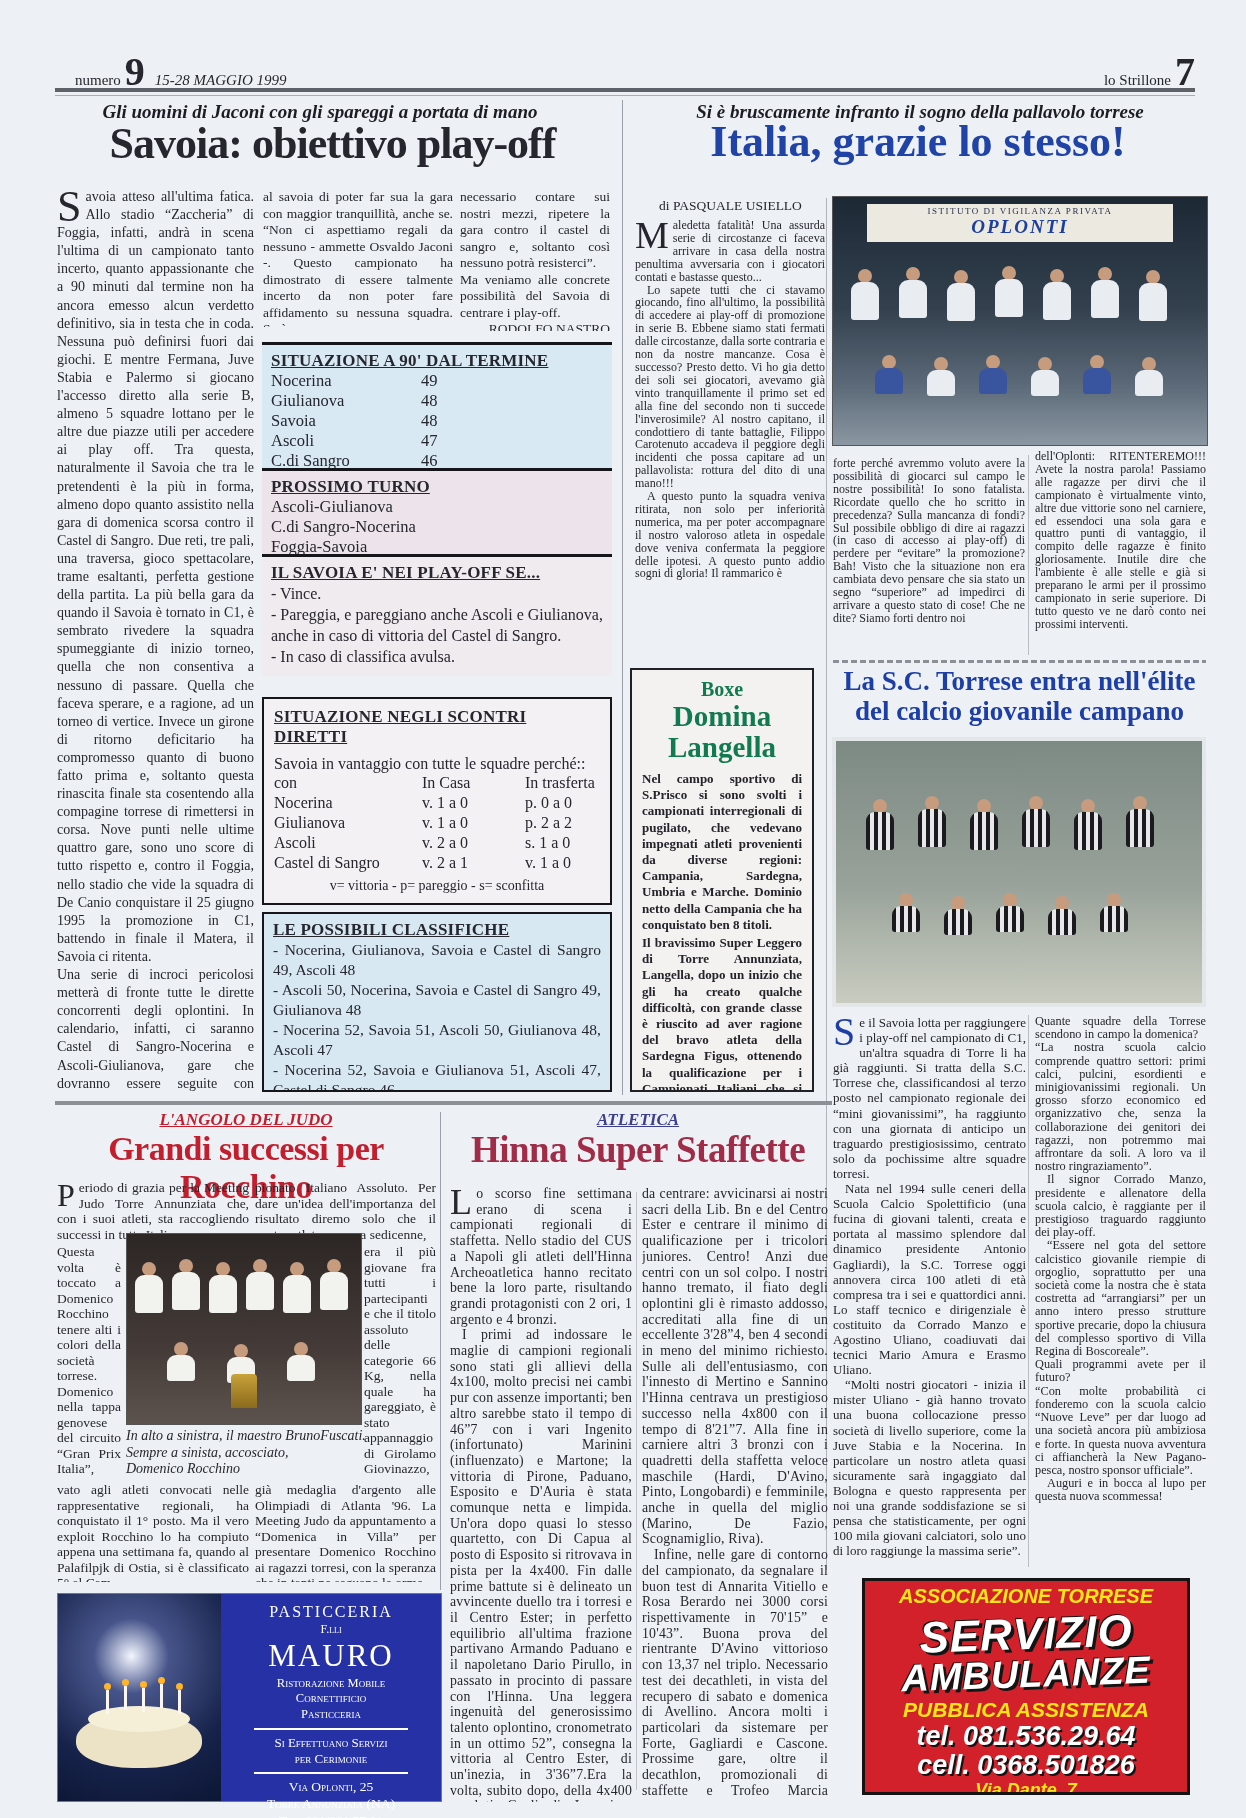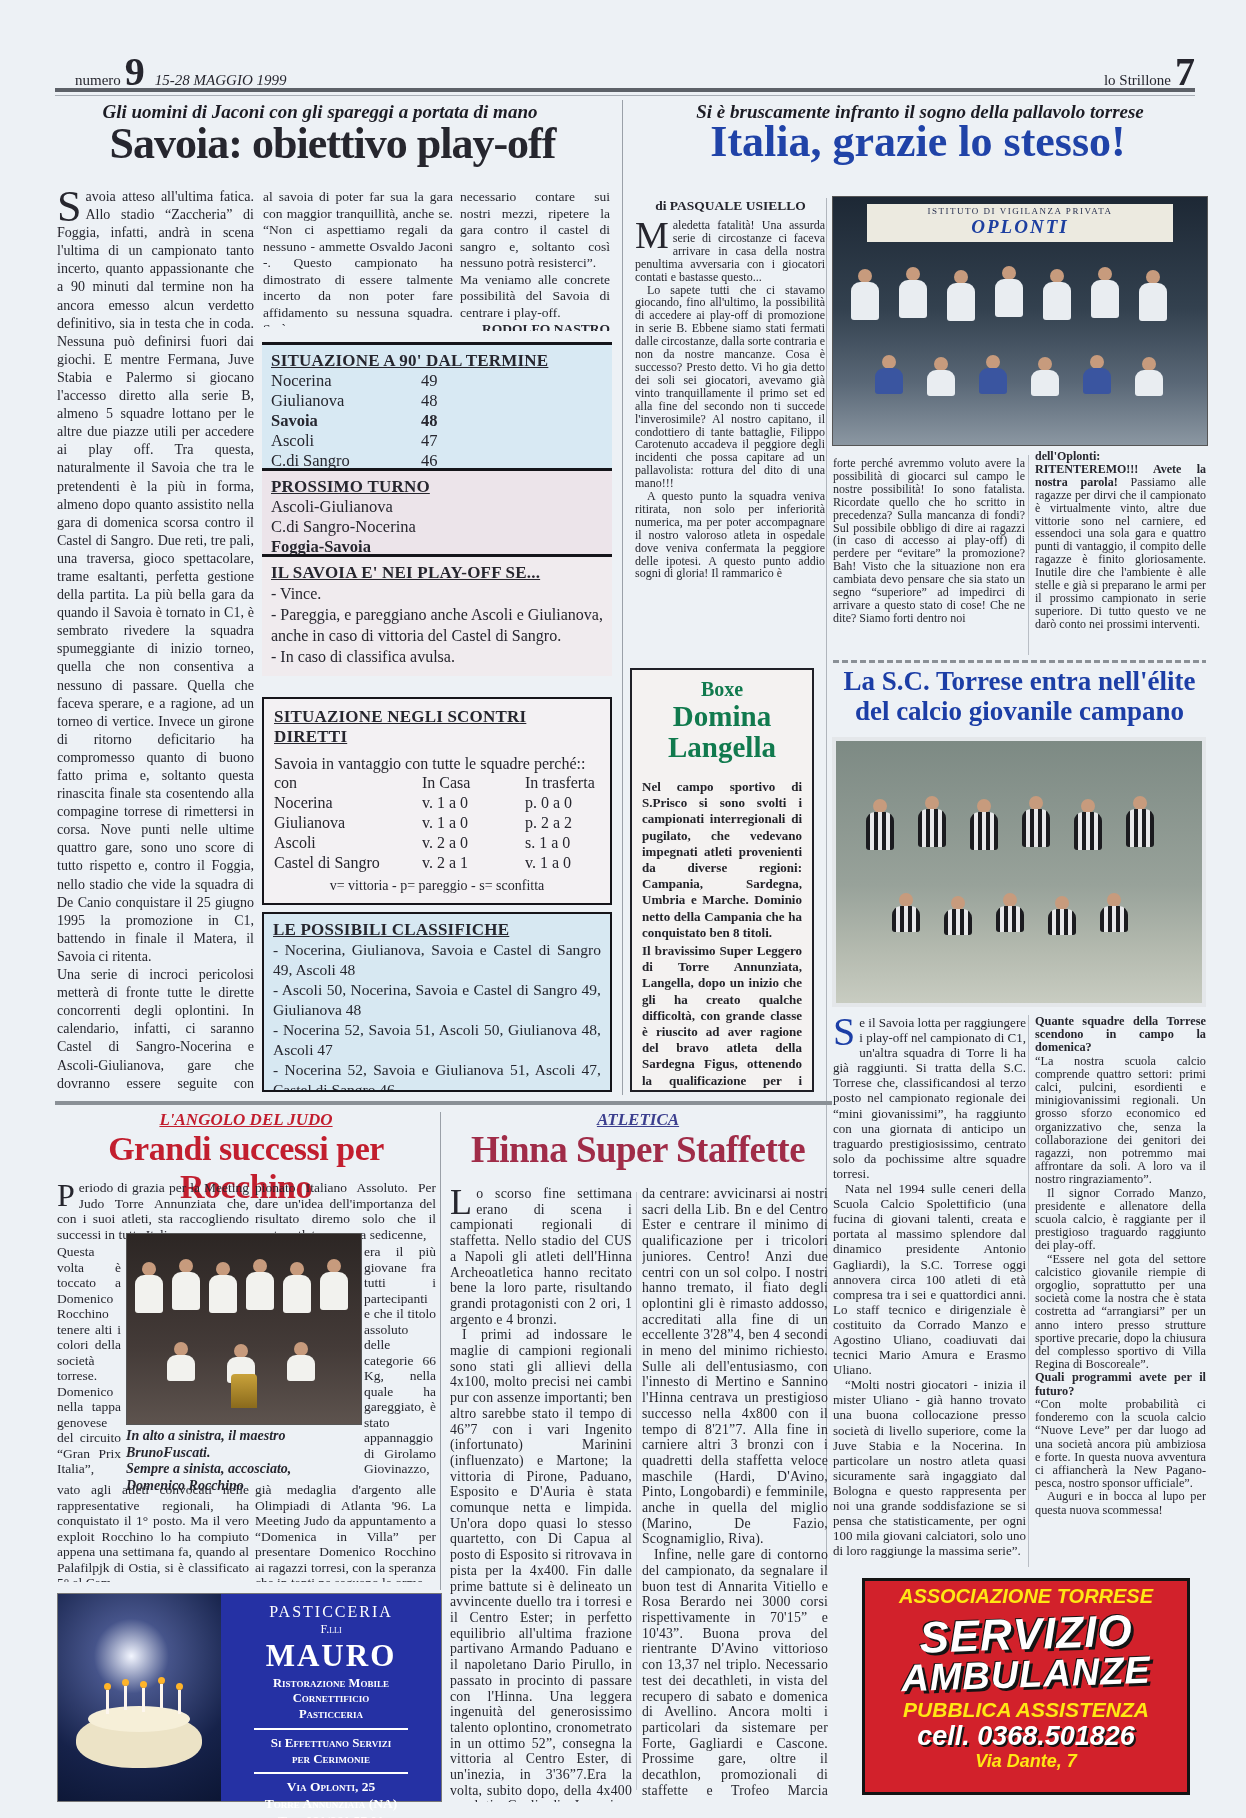--- a/index.html
+++ b/index.html
@@ -1,21 +1,21 @@
 <!DOCTYPE html>
 <html><head>
 <meta charset="utf-8">
 <style>
   html,body{margin:0;padding:0;background:#d8dde2;}
   #page{position:relative;width:1246px;height:1818px;background:#edf1f5;
         font-family:"Liberation Serif",serif;color:#26262e;overflow:hidden;}
   .abs{position:absolute;}
   .jus{text-align:justify;overflow:hidden;}
   .ctr{text-align:center;}
-  .b{font-weight:bold;}
+  .b{font-weight:normal;}
   .i{font-style:italic;}
   .rule{position:absolute;background:#5d6168;}
   .vrule{position:absolute;background:#9aa0a8;width:1px;}
   
   .mast-num{font-size:15px;} .mast-big{font-size:40px;font-weight:bold;}
   .sport{font-size:48px;font-weight:bold;font-style:italic;color:#3c64b4;letter-spacing:1px;}
   
   .t14{font-size:14px;line-height:18.1px;}
   .t135{font-size:13.5px;line-height:16.5px;}
   .t13{font-size:13px;line-height:15.1px;}
@@ -47,21 +47,21 @@
   .stripe{background:repeating-linear-gradient(90deg,#1b1b1f 0 4px,#e8e8ea 4px 8px)!important;}
   .gi{background:#f2f2ee!important;}
   .vbanner{position:absolute;left:9%;top:7px;width:82%;background:#eceae0;text-align:center;padding:2px 0 4px;}
   .vbanner .l1{font-size:9px;letter-spacing:1.5px;color:#27304f;}
   .vbanner .l2{font-size:19px;font-weight:bold;font-style:italic;color:#1d3fa0;letter-spacing:2px;}
   
   .boxe{position:absolute;left:630px;top:668px;width:184px;height:424px;border:2px solid #202027;
         background:#f4f2f1;box-sizing:border-box;padding:8px 10px;overflow:hidden;}
   .boxe .sec{color:#117a4e;font-weight:bold;font-size:20px;text-align:center;}
   .boxe .ttl{color:#117a4e;font-weight:bold;font-size:29px;line-height:31px;text-align:center;}
-  .boxe .bod{font-weight:bold;font-size:13px;line-height:16.2px;text-align:justify;margin-top:16px;color:#23232a;}
+  .boxe .bod{font-weight:bold;font-size:13px;line-height:16.2px;text-align:justify;margin-top:8px;color:#23232a;}
   
   .mauro{position:absolute;left:57px;top:1593px;width:383px;height:207px;display:flex;border:1px solid #777;}
   .cake{position:relative;width:163px;height:100%;background:radial-gradient(circle at 45% 30%,#f3f6ff 0%,#46548a 22%,#16224a 65%,#0c1634 100%);overflow:hidden;}
   .cakebase{position:absolute;left:18px;top:118px;width:126px;height:56px;background:#ece3c6;border-radius:50% 50% 45% 45%;}
   .caketop{position:absolute;left:30px;top:112px;width:102px;height:26px;background:#f6efd8;border-radius:50%;}
   .candle{position:absolute;width:3px;height:24px;background:#fdf6ee;}
   .candle::before{content:"";position:absolute;left:-2px;top:-7px;width:7px;height:7px;border-radius:50%;background:#ffb429;}
   .mpanel{flex:1;background:#2531a4;color:#fff;text-align:center;font-variant:small-caps;padding-top:8px;box-sizing:border-box;}
   .mpanel .ln{line-height:1.25;}
   .msep{width:70%;height:2px;background:#fff;margin:5px auto;}
@@ -430,18 +430,19 @@
       <div class="ln b" style="font-size:13.5px;">Torre Annunziata (NA)</div>
       <div class="ln b" style="font-size:13.5px;">Tel. 081/861.57.01</div>
     </div>
   </div>
 
   <div class="ambu">
     <div class="yel" style="font-size:20px;margin-top:4px;">ASSOCIAZIONE TORRESE</div>
     <div class="big" style="margin-top:6px;">SERVIZIO</div>
     <div class="big" style="font-size:38px;">AMBULANZE</div>
     <div class="yel" style="font-size:21px;margin-top:4px;">PUBBLICA ASSISTENZA</div>
+    <div class="tel">tel. 081.536.29.64</div>
     <div class="tel">cell. 0368.501826</div>
     <div class="yel" style="font-size:18px;">Via Dante, 7</div>
 
   </div>
 
 </div>
 
 </body></html>

